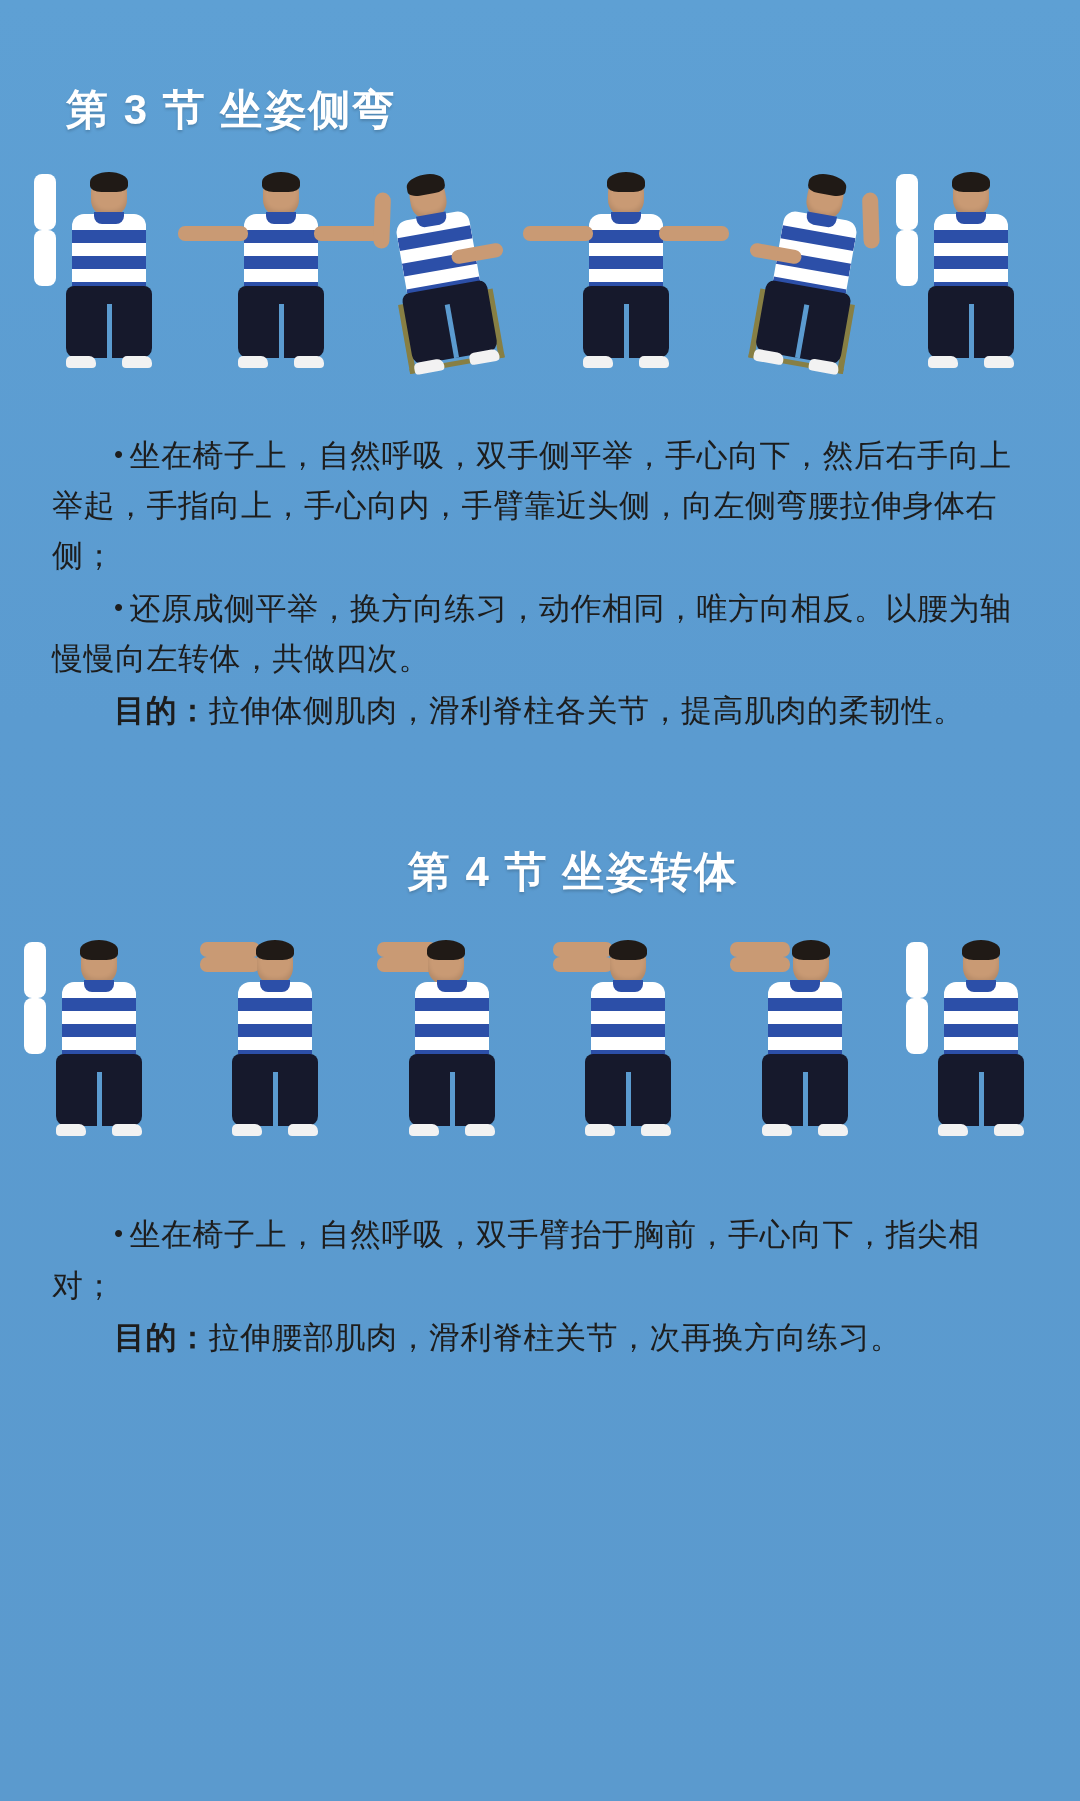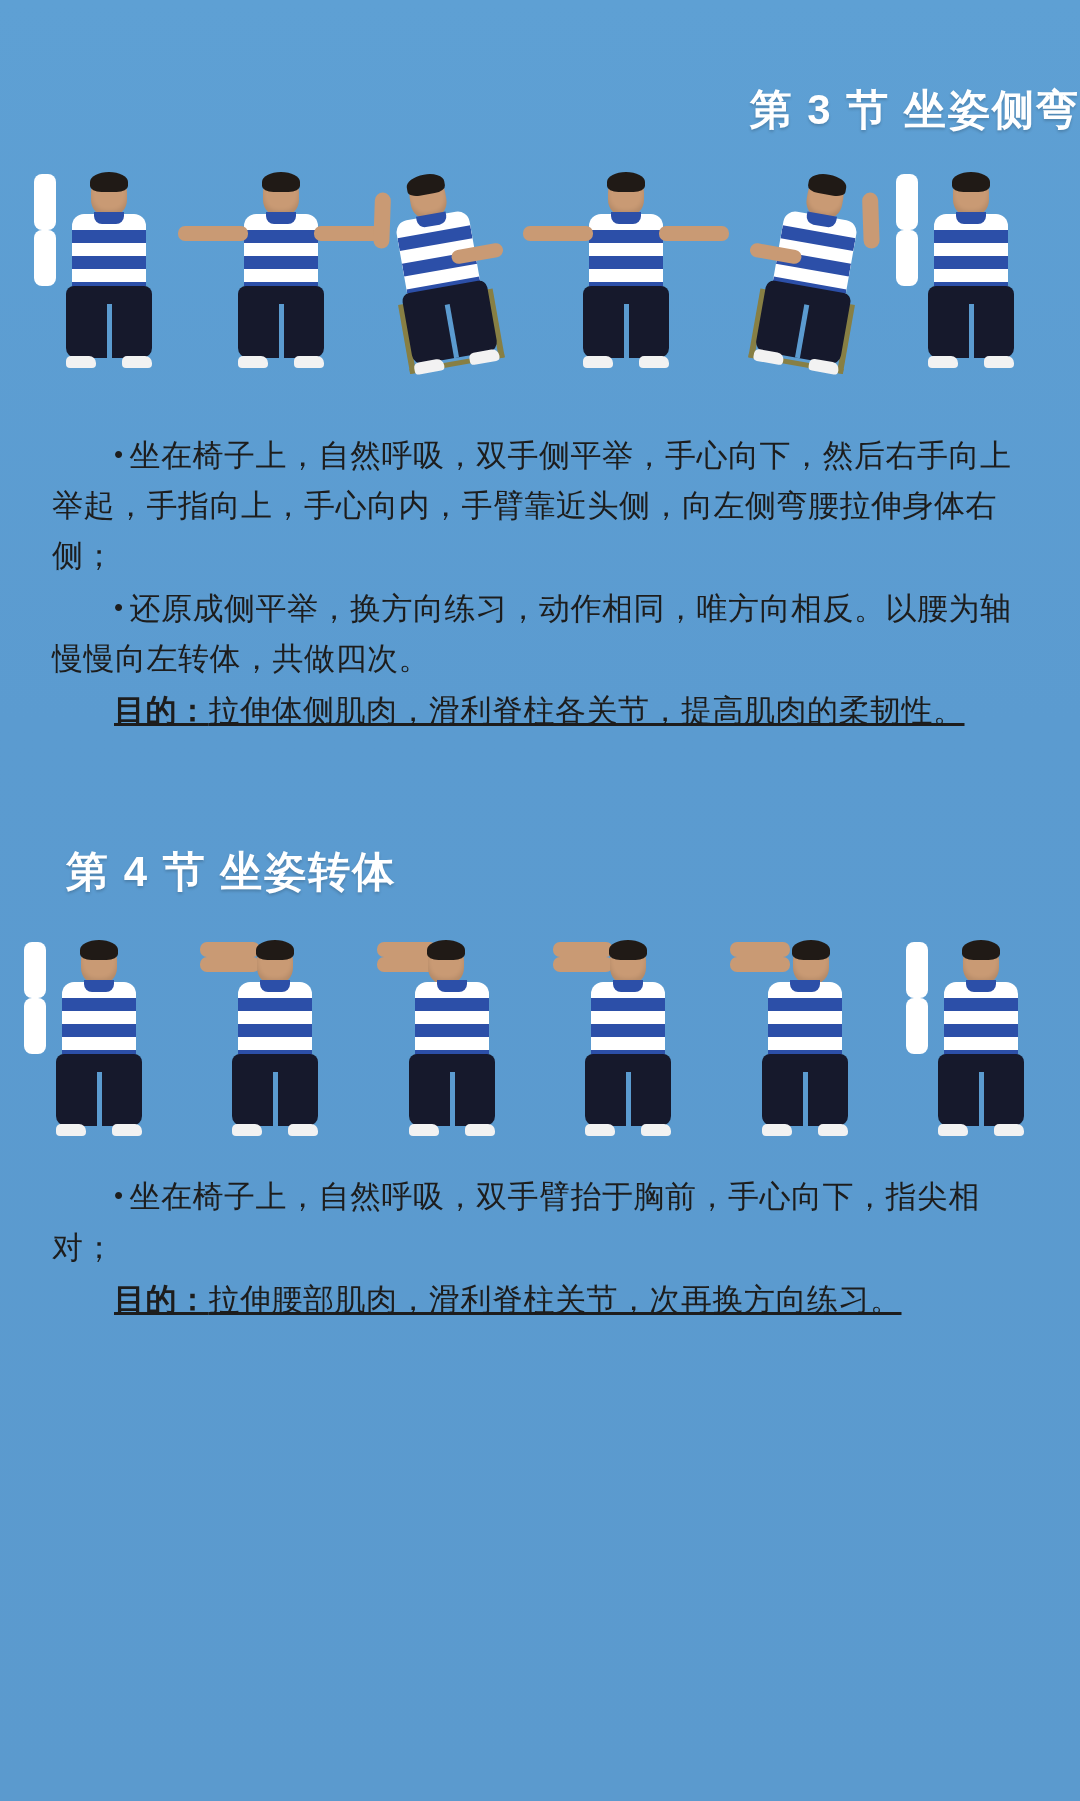--- a/index.html
+++ b/index.html
@@ -26,22 +26,22 @@
   }
   .section-title {
     font-size: 42px;
     font-weight: bold;
     color: #ffffff;
     letter-spacing: 2px;
     padding-left: 66px;
     text-shadow: 0 2px 3px rgba(0,0,0,0.18);
     white-space: nowrap;
   }
-  .s1-title { padding-top: 82px; text-align: right; }
-  .s2-title { padding-top: 36px; }
+  .s1-title { padding-top: 82px; }
+  .s2-title { padding-top: 36px; text-align: center; }
 
   .figure-strip {
     position: relative;
     height: 215px;
     margin: 36px 0 0 0;
     display: flex;
     align-items: flex-end;
     justify-content: space-between;
     padding: 0 34px;
     box-sizing: border-box;
@@ -195,32 +195,31 @@
     font-size: 31px;
     line-height: 1.62;
     letter-spacing: 0.5px;
   }
   .body-text p {
     margin: 0 0 2px 0;
     text-indent: 2em;
   }
   .body-text p.purpose {
     text-indent: 2em;
-    text-decoration: underline;
   }
   .bullet-dot {
     font-size: 26px;
     vertical-align: 3px;
     padding-right: 6px;
   }
   .purpose-label {
     font-weight: bold;
   }
   .s1-body { margin-top: 42px; }
-  .s2-body { }
+  .s2-body { margin-top: 38px; }
   .gap { height: 70px; }
 </style>
 </head>
 <body>
 
 <div class="page">
 
   <div class="section">
     <div class="section-title s1-title">第 3 节  坐姿侧弯</div>
 

